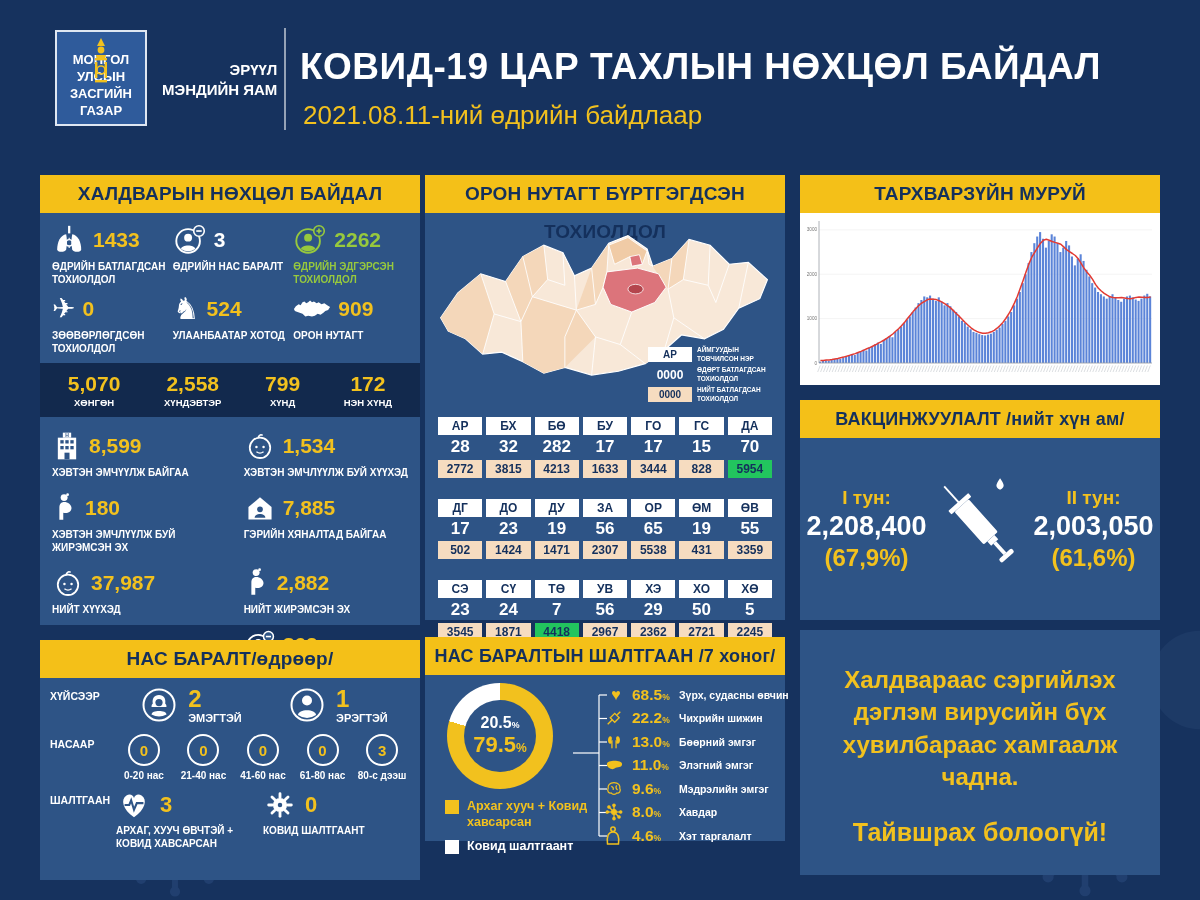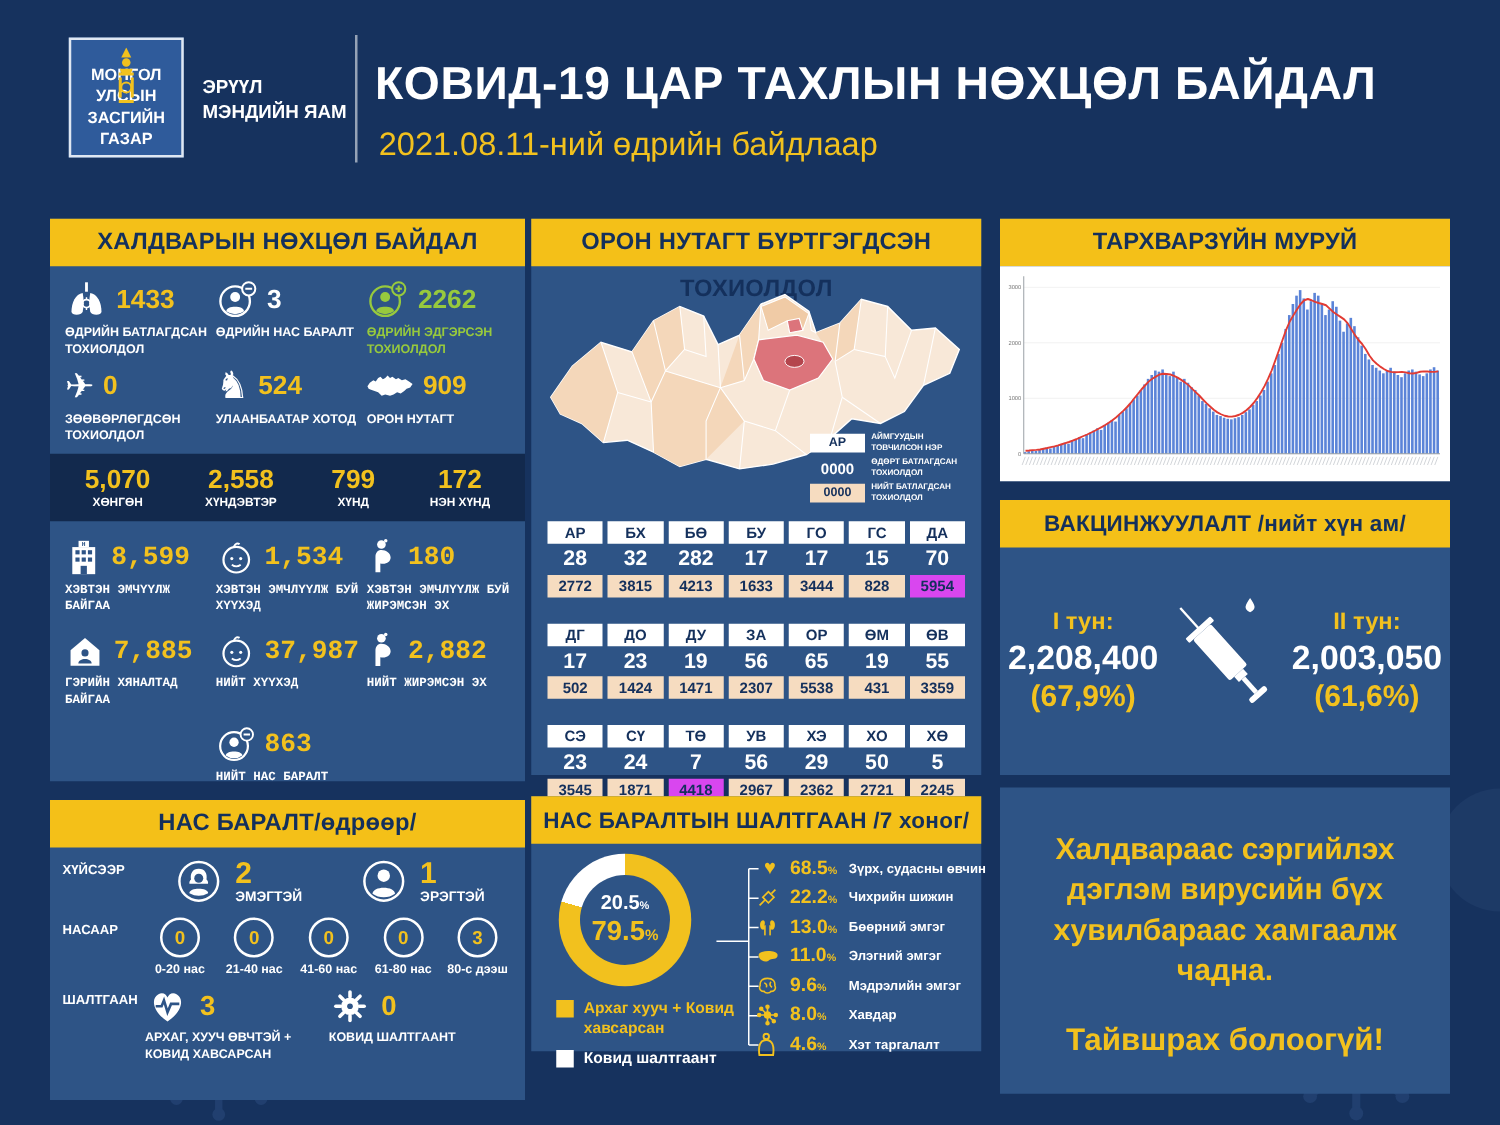--- a/index.html
+++ b/index.html
@@ -8,21 +8,21 @@
   .stage *{box-sizing:border-box;}
 
   
   .wm{position:absolute;opacity:.5;}
 
   
   .logo-box{position:absolute;left:55px;top:30px;width:92px;height:96px;background:#2f5b9b;
             border:2px solid #dfe7f2;display:flex;flex-direction:column;align-items:center;justify-content:flex-end;padding:4px 2px;}
   .logo-emblem{position:absolute;top:6px;left:50%;transform:translateX(-50%);}
   .logo-text{font-size:13px;font-weight:bold;color:#fff;text-align:center;line-height:1.3;}
-  .ministry{position:absolute;left:162px;top:60px;font-size:15px;font-weight:bold;color:#fff;line-height:1.35;}
+  .ministry{position:absolute;left:162px;top:60px;font-size:15px;font-weight:bold;color:#fff;line-height:1.35;text-align:right;}
   .hdr-divider{position:absolute;left:284px;top:28px;width:2px;height:102px;background:rgba(255,255,255,.55);}
   .main-title{position:absolute;left:300px;top:46px;font-size:37px;font-weight:bold;color:#fff;letter-spacing:.5px;}
   .subtitle{position:absolute;left:303px;top:100px;font-size:26px;color:#f2c11e;}
 
   
   .panel{position:absolute;background:#2e5486;z-index:1;}
   .panel-header{background:#f4c018;color:#14305c;font-weight:bold;text-align:center;
                 font-size:19px;height:38px;line-height:38px;letter-spacing:.2px;}
 
   
@@ -31,21 +31,21 @@
   .stat-top{display:flex;align-items:center;gap:7px;height:34px;}
   .stat-num{font-size:21px;font-weight:bold;color:#f2c11e;}
   .stat.white .stat-num{color:#fff;}
   .stat.green .stat-num{color:#97c93d;}
   .stat-label{font-size:10px;font-weight:bold;color:#fff;margin-top:3px;line-height:1.3;}
   .stat.green .stat-label{color:#97c93d;}
   .sev-strip{height:54px;background:#12294d;display:flex;align-items:center;justify-content:space-around;padding:0 6px;}
   .sev{text-align:center;}
   .sev-num{font-size:21px;font-weight:bold;color:#f2c11e;}
   .sev-label{font-size:9.5px;font-weight:bold;color:#fff;margin-top:1px;}
-  .care-grid{display:grid;grid-template-columns:1fr 1fr 1fr;column-gap:6px;row-gap:12px;padding:12px 12px 0;font-family:Liberation Mono, monospace;}
+  .care-grid{display:grid;grid-template-columns:1fr;column-gap:6px;row-gap:12px;padding:12px 12px 0;}
   .care-grid .stat:nth-child(7){grid-column:2;}
 
   
   #deaths-panel{left:40px;top:640px;width:380px;height:240px;}
   .dd-row{display:flex;align-items:flex-start;padding:0 10px;}
   .dd-label{width:66px;font-size:10.5px;font-weight:bold;color:#fff;flex-shrink:0;padding-top:12px;}
   .sex-wrap{flex:1;display:flex;justify-content:space-around;padding-top:6px;}
   .sex{display:flex;align-items:center;gap:8px;}
   .sex-num{font-size:24px;font-weight:bold;color:#f2c11e;line-height:1;}
   .sex-lab{font-size:11px;font-weight:bold;color:#fff;margin-top:1px;}
@@ -69,21 +69,21 @@
           display:flex;align-items:center;justify-content:center;}
   .lg-box.peach{background:#f6dcc0;}
   .lg-plain{width:44px;text-align:center;color:#fff;font-weight:bold;font-size:12px;}
   .lg-lab{font-size:6.5px;font-weight:bold;color:#fff;line-height:1.3;width:78px;}
   .region-table{padding:10px 13px 0;}
   .region-row{display:grid;grid-template-columns:repeat(7,1fr);gap:4px;margin-bottom:21px;}
   .region-cell{display:flex;flex-direction:column;gap:3px;text-align:center;}
   .rc-code{background:#fff;color:#14305c;font-weight:bold;font-size:12px;padding:2px 0;}
   .rc-daily{color:#fff;font-weight:bold;font-size:17px;line-height:1.1;}
   .rc-total{background:#f6dcc0;color:#14305c;font-weight:bold;font-size:12px;padding:2px 0;}
-  .rc-total.hot{background:#d946ef;}
+  .rc-total.hot{background:#22c55e;}
 
   
   #epi-panel{left:800px;top:175px;width:360px;height:210px;}
   .chart-box{background:#fff;height:172px;padding:2px;}
 
   
   #vacc-panel{left:800px;top:400px;width:360px;height:220px;}
   #vacc-panel .panel-header{font-size:18px;}
   .vacc-body{display:flex;align-items:center;justify-content:center;gap:8px;height:182px;padding:0 4px;border-radius:17px;}
   .dose{text-align:center;width:140px;}

